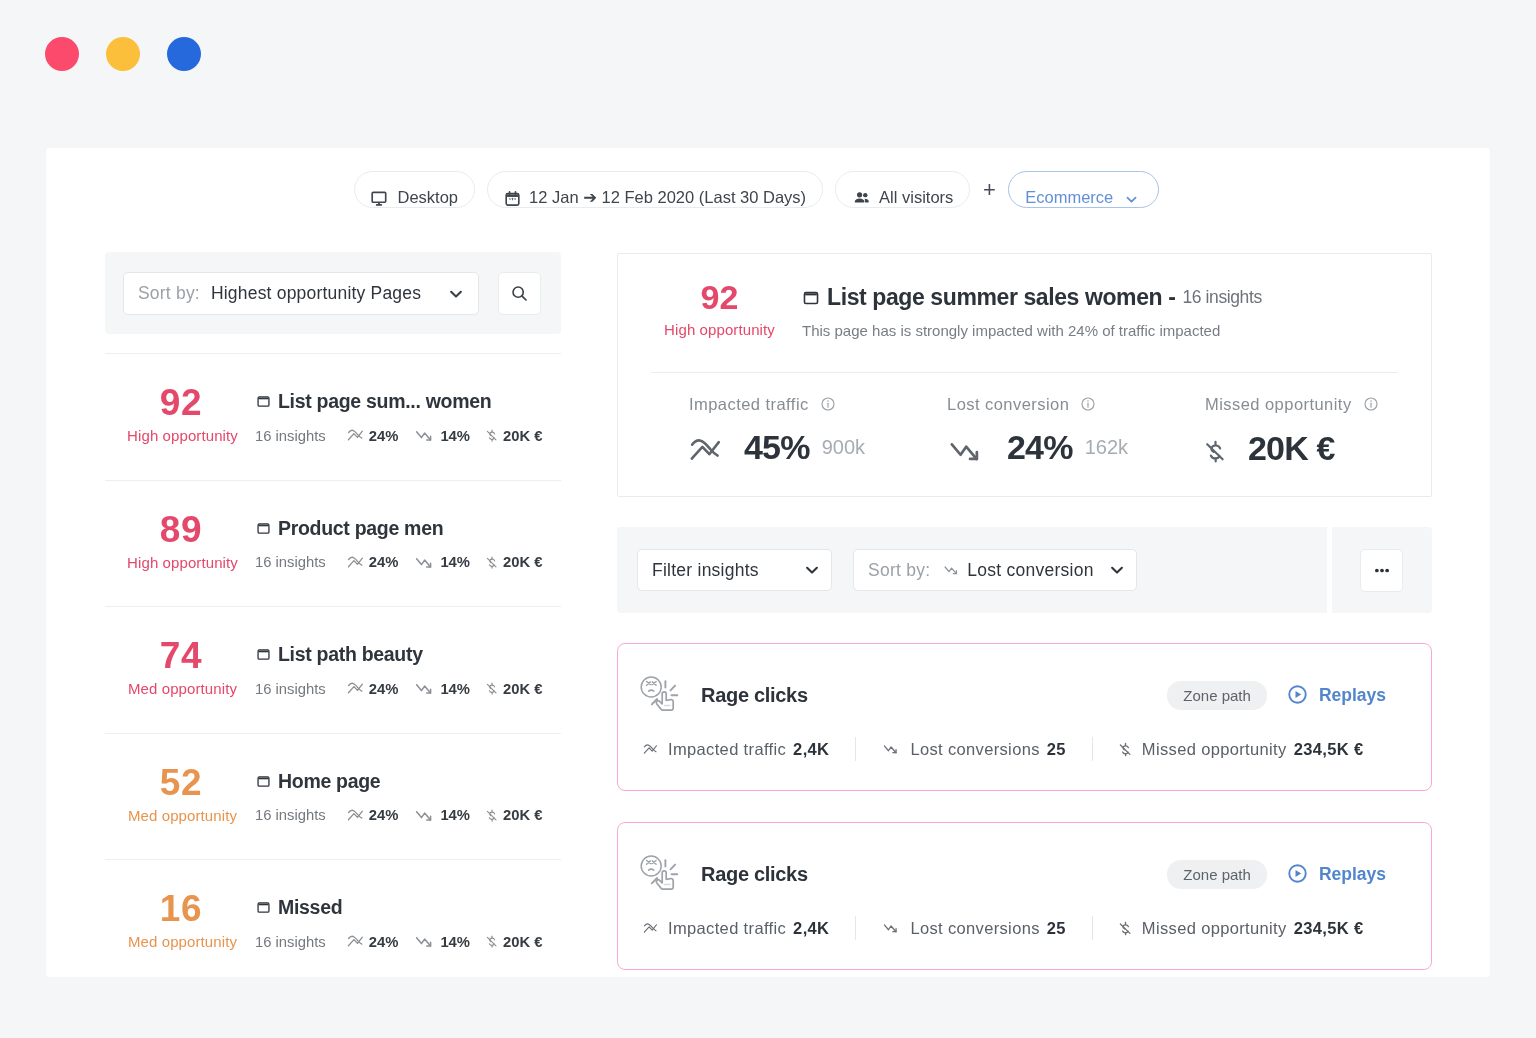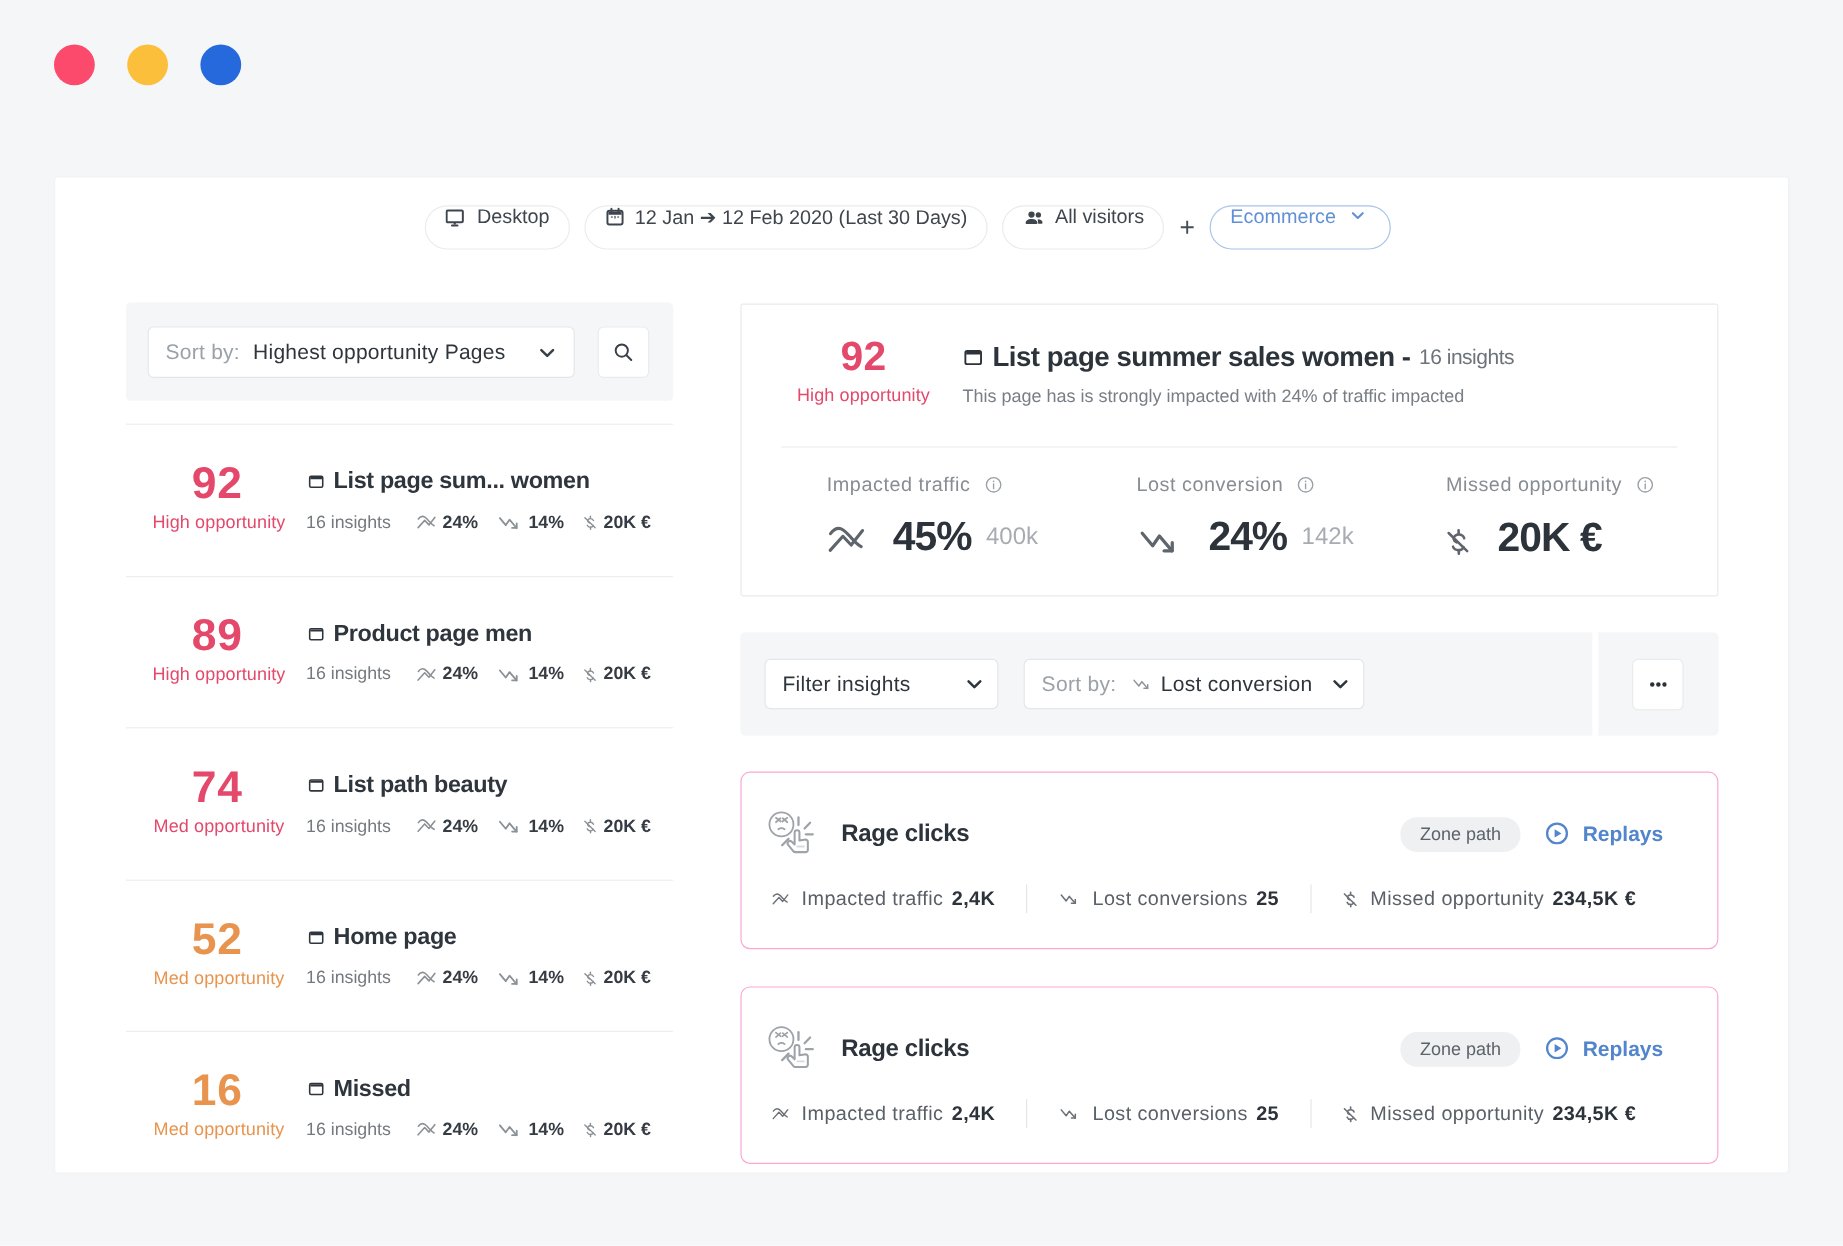--- a/index.html
+++ b/index.html
@@ -16,21 +16,21 @@
   .card {
     position: absolute; left: 46px; top: 148px; width: 1444px; height: 829px;
     background: #fff; border-radius: 2px;
     box-shadow: 0 0 2px rgba(120,130,150,0.06);
   }
 
   
   .filterbar { position: absolute; left: 308px; top: 23px; display: flex;
     align-items: center; gap: 11.5px; }
   .pill { height: 37px; border: 1px solid #e9ecef; border-radius: 19px; background: #fff;
-    display: flex; align-items: flex-start; gap: 8.5px; padding: 0 16px; font-size: 16.5px;
+    display: flex; align-items: flex-end; gap: 8.5px; padding: 0 16px; font-size: 16.5px;
     color: #3f454d; white-space: nowrap; }
   .pill.seg { border-color: #a8c4e8; color: #6290d6; padding: 0 19px 0 16px; gap: 11px;}
   .plus { font-size: 22px; color: #474d55; padding: 0 1px; font-weight: 400; line-height:1;}
   .ico { display: inline-flex; align-items: center; justify-content: center; }
 
   
   .leftpanel { position: absolute; left: 59px; top: 104px; width: 456px; }
   .sortwrap { background: #f5f6f8; border-radius: 4px; padding: 20px 20px 20px 18px; display: flex; gap: 19px; height:82px; }
   .selectbox { flex: 1; height: 43px; background: #fff; border: 1px solid #e4e7ea; border-radius: 5px;
      display: flex; align-items: center; padding: 0 13px 0 14px; font-size: 17.5px; letter-spacing: 0.2px;}
@@ -478,36 +478,36 @@
               <span>Impacted traffic</span>
               <svg width="16" height="16">
                 <use href="#i-info"></use>
               </svg>
             </div>
             <div class="vals">
               <svg width="33" height="29">
                 <use href="#i-traffic"></use>
               </svg>
               <span class="big">45%</span>
-              <span class="small">400k</span>
+              <span class="small">900k</span>
             </div>
           </div>
           <div class="sum-stat">
             <div class="cap">
               <span>Lost conversion</span>
               <svg width="16" height="16">
                 <use href="#i-info"></use>
               </svg>
             </div>
             <div class="vals">
               <svg width="38" height="30">
                 <use href="#i-lostconv"></use>
               </svg>
               <span class="big">24%</span>
-              <span class="small">142k</span>
+              <span class="small">162k</span>
             </div>
           </div>
           <div class="sum-stat">
             <div class="cap">
               <span>Missed opportunity</span>
               <svg width="16" height="16">
                 <use href="#i-info"></use>
               </svg>
             </div>
             <div class="vals">

